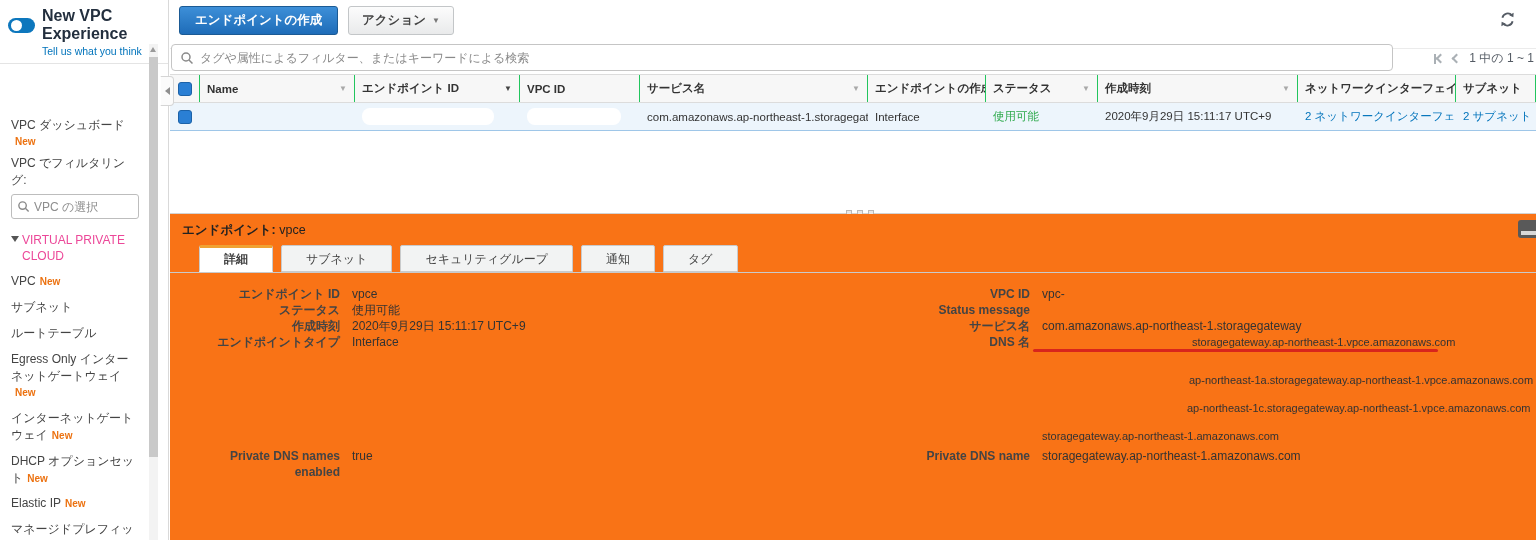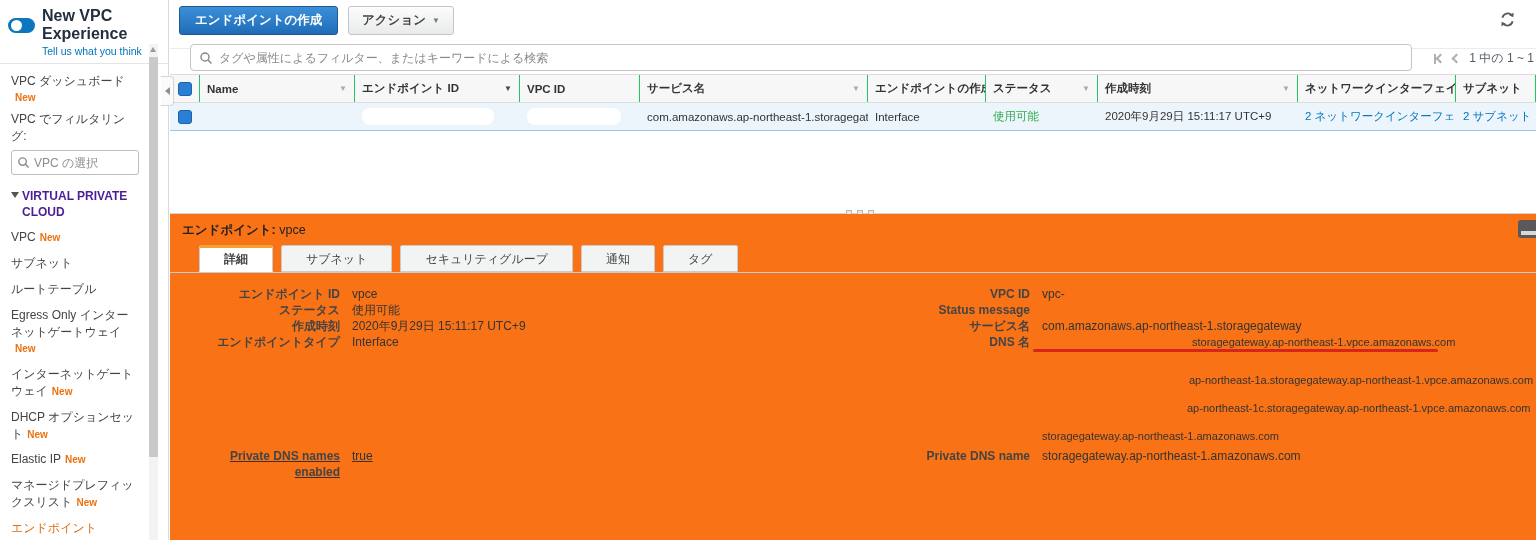--- a/index.html
+++ b/index.html
@@ -9,28 +9,28 @@
   
   .sidebar { position:absolute; left:0; top:0; width:169px; height:540px; background:#fff; border-right:1px solid #d9d9d9; }
   .exp { padding:7px 8px 5px 8px; border-bottom:1px solid #e4e4e4; }
   .exp-top { display:flex; align-items:center; gap:7px; }
   .toggle { width:27px; height:15px; background:#0d77bd; border-radius:9px; position:relative; flex:none; cursor:pointer; }
   .toggle::after { content:""; position:absolute; left:3px; top:2px; width:11px; height:11px; background:#fff; border-radius:50%; }
   .exp-title { font-weight:bold; color:#232f3e; font-size:16px; }
   .exp-sub { color:var(--link-blue); font-size:10.5px; margin:2px 0 1px 34px; cursor:pointer; }
 
   .nav-area { padding:9px 28px 0 11px; }
-  .dash-item { margin-bottom:7px; color:#444; cursor:pointer; }
+  .dash-item { margin-bottom:7px; color:#444; cursor:pointer;margin-top:44px; }
   .filter-lbl { margin-bottom:5px; color:#444; }
   .vpc-search { width:128px; height:25px; border:1px solid #bdbdbd; border-radius:3px; background:#fff;
     display:flex; align-items:center; padding:0 5px; gap:4px; margin-bottom:4px; }
   .vpc-search input { border:none; outline:none; width:90px; font:inherit; color:#333; background:transparent; }
   .vpc-search input::placeholder { color:#8d8d8d; }
 
-  .nav-section { font-weight:bold; color:#4c1d95; margin:13px 0 9px 0; position:relative; padding-left:11px; line-height:1.35; }
+  .nav-section { font-weight:normal; color:#ec4899; margin:13px 0 9px 0; position:relative; padding-left:11px; line-height:1.35; }
   .nav-section::before { content:""; position:absolute; left:0; top:4px;
     border-left:4px solid transparent; border-right:4px solid transparent; border-top:6px solid #555; }
   .nav-item { margin-bottom:9px; line-height:1.4; color:#444; cursor:pointer; }
   .nav-item.selected .lbl { color:#dd6b10;text-align:right; }
   .badge { color:var(--accent-orange); font-weight:bold; font-size:10px; margin-left:4px; }
 
   .side-scroll { position:absolute; top:44px; right:10px; width:9px; bottom:0; background:#f3f3f3; }
   .side-up { position:absolute; top:3px; left:1px; width:0; height:0;
     border-left:3.5px solid transparent; border-right:3.5px solid transparent; border-bottom:5px solid #9a9a9a; }
   .side-thumb { position:absolute; top:13px; left:0; width:9px; height:400px; background:#c9c9c9; cursor:pointer; }
@@ -45,21 +45,21 @@
   .btn-primary { position:absolute; left:9px; top:6px; height:29px; padding:0 15px;
     background:linear-gradient(#3d8fd8,#1e6cb8); border:1px solid #1b5a94; border-radius:3px;
     color:#fff; font-weight:bold; font-size:12.5px; line-height:27px; cursor:pointer; }
   .btn-secondary { position:absolute; left:178px; top:6px; height:29px; padding:0 13px;
     background:linear-gradient(#fcfcfc,#e9eaeb); border:1px solid #c3c6c8; border-radius:3px;
     color:#444; font-weight:bold; font-size:12.5px; line-height:27px; cursor:pointer; }
   .btn-caret { font-size:8px; color:#777; margin-left:6px; vertical-align:1px; }
   .refresh { position:absolute; right:20px; top:11px; cursor:pointer; }
 
   .search-row { position:absolute; top:41px; left:0; right:0; height:33px; }
-  .filter-input { position:absolute; left:20px; top:3px; width:1222px; height:27px; background:#fff;
+  .filter-input { position:absolute; left:1px; top:3px; width:1222px; height:27px; background:#fff;
     border:1px solid #c5c5c5; border-radius:4px; display:flex; align-items:center; padding:0 8px; gap:6px; }
   .filter-input input { border:none; outline:none; flex:1; font:inherit; font-size:12px; color:#333; background:transparent; }
   .filter-input input::placeholder { color:#8a8a8a; }
   .pager { position:absolute; right:2px; top:9px; display:flex; align-items:center; gap:9px; color:#545b64; white-space:nowrap; }
   .pg-ic { display:flex; align-items:center; gap:1px; cursor:pointer; }
   .pg-bar { width:2px; height:10px; background:#aab0b5; }
   .pg-chev { width:7px; height:7px; border-left:2px solid #aab0b5; border-bottom:2px solid #aab0b5; transform:rotate(45deg); }
 
   .table-header { position:absolute; top:74px; left:0; right:0; height:29px; background:#f7f7f7;
     border-top:1px solid #dcdcdc; border-bottom:1px solid #dcdcdc; display:flex; }
@@ -91,21 +91,21 @@
   .tab.active { background:#fff; border-bottom-color:#fff; border-top:3px solid #f0a232; font-weight:bold; line-height:22px; }
   .tabs-line { position:absolute; left:0; right:0; top:58px; border-top:1px solid #c9cacb; }
 
   .detail-left { position:absolute; left:20px; top:72px; }
   .detail-right { position:absolute; left:700px; top:72px; }
   .d-row { display:flex; line-height:16px; min-height:16px; }
   .d-label { font-weight:bold; color:#444; text-align:right; flex:none; }
   .detail-left .d-label { width:150px; }
   .detail-right .d-label { width:160px; }
   .d-value { margin-left:12px; color:#333; }
-  .d-row.gap { margin-top:98px;text-decoration:underline; }
+  .d-row.gap { margin-top:98px; }
 
   .dns-value { margin-left:12px; position:relative; width:490px; }
   .dns-line { font-size:11px; line-height:16px; height:16px; white-space:nowrap; color:#333; position:relative; }
   .red-underline { position:absolute; left:-9px; top:15px; width:405px; height:3px; background:var(--annotation-red); border-radius:2px; }
 </style>
 </head>
 <body>
 
 <div class="sidebar">
   <div class="exp">

